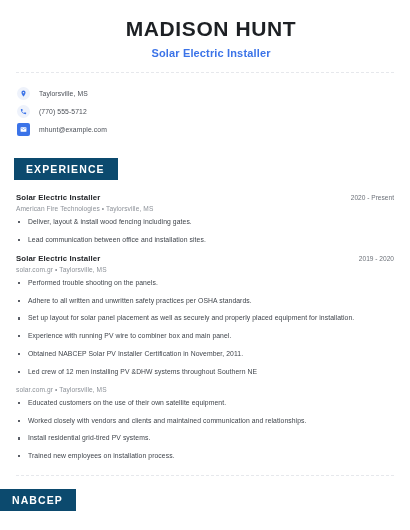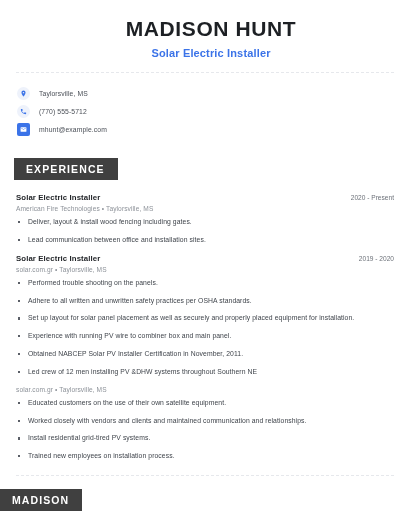--- a/index.html
+++ b/index.html
@@ -80,21 +80,21 @@
     color: #4a4f57;
     letter-spacing: 0.1px;
   }
 
   
   .section {
     margin-top: 20px;
   }
   .section-badge {
     display: inline-block;
-    background: #404040;
+    background: #0c4a6e;
     color: #ffffff;
     font-size: 10.5px;
     font-weight: bold;
     letter-spacing: 1.1px;
     padding: 5px 13px 5px 12px;
   }
   .section-experience .section-badge { margin-left: 14px; }
   .section-skills .section-badge { margin-left: 0px; }
 
   
@@ -228,17 +228,17 @@
           <li>Trained new employees on installation process.</li>
         </ul>
       </div>
 
     </div>
   </div>
 
   <div class="divider" style="margin-top:14px;"></div>
 
   <div class="section section-skills" style="margin-top:13px;">
-    <div class="section-badge">MADISON</div>
+    <div class="section-badge">NABCEP</div>
     
   </div>
 
 </div>
 
 </body></html>

